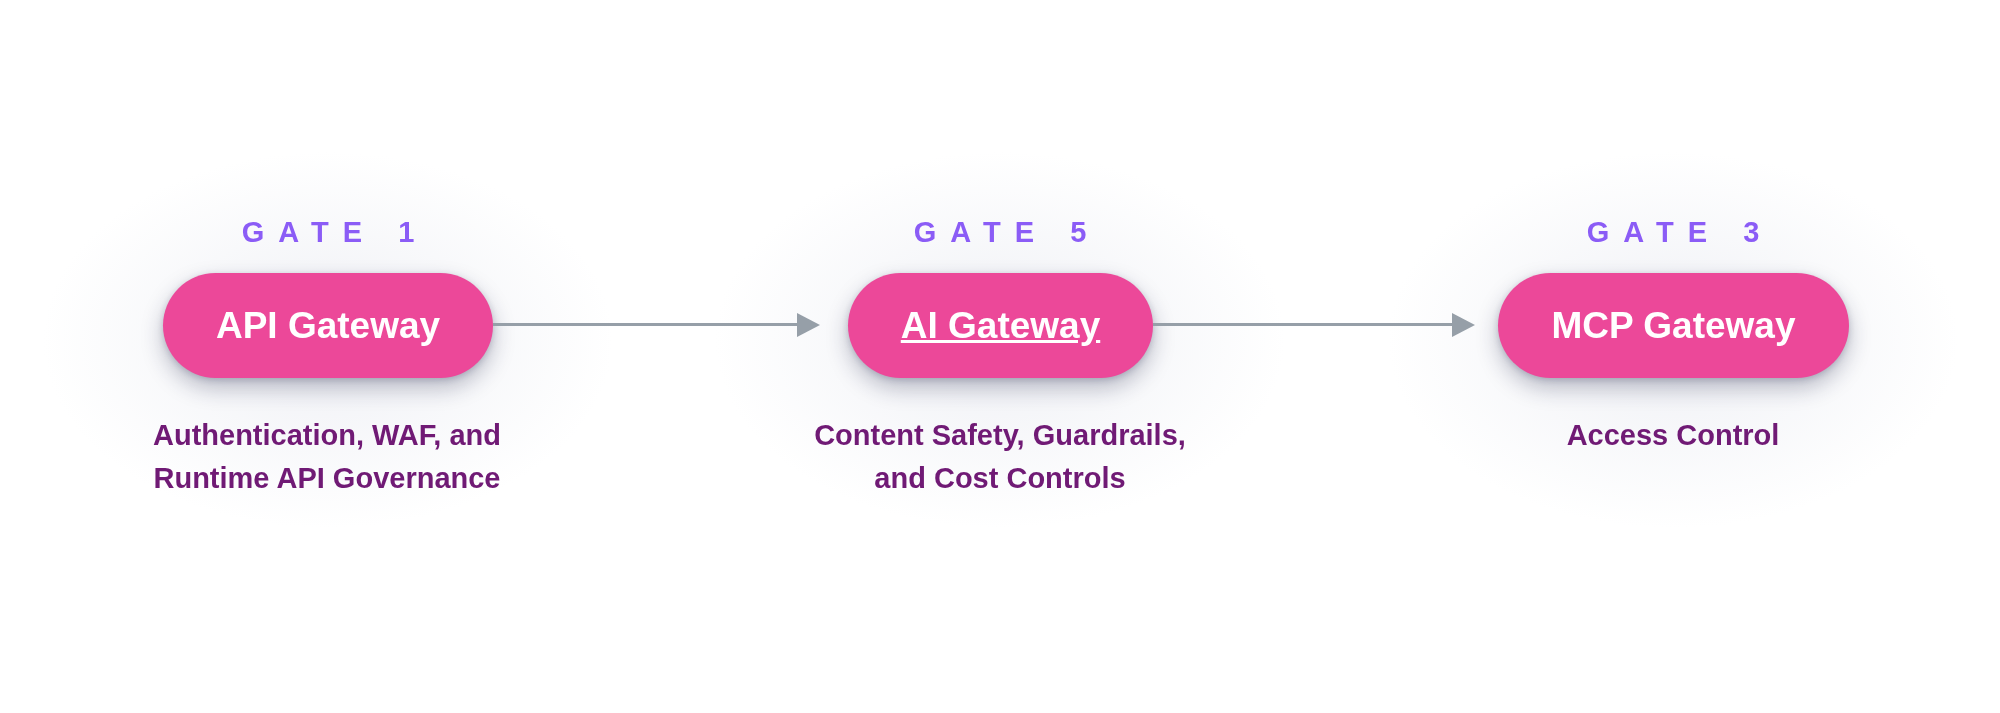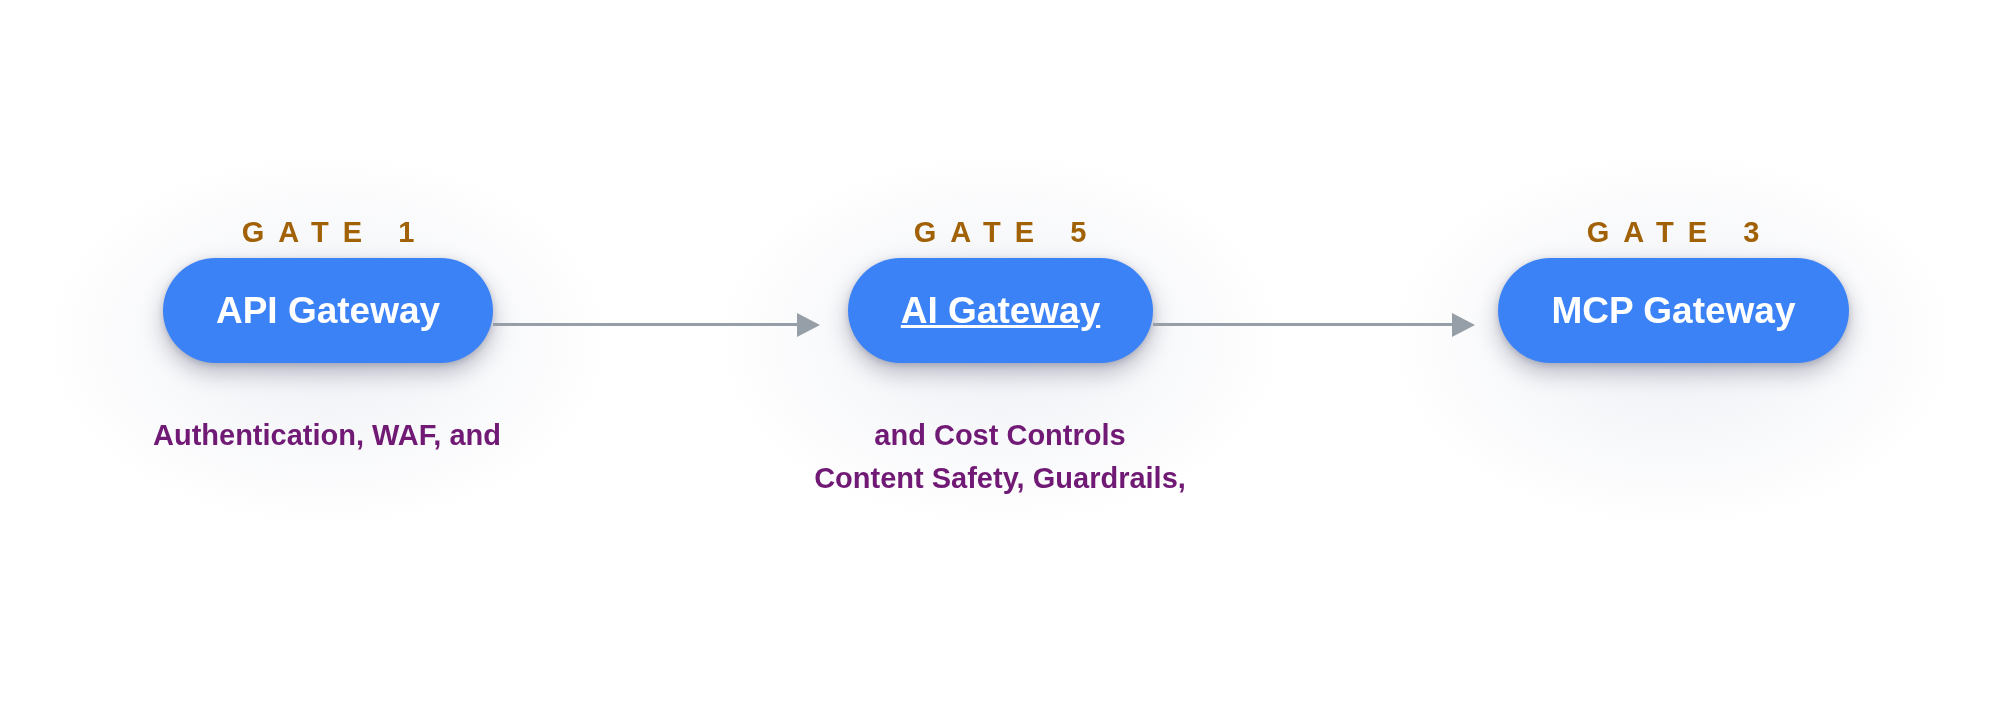--- a/index.html
+++ b/index.html
@@ -8,27 +8,27 @@
     background: #ffffff;
     font-family: "Liberation Sans", "DejaVu Sans", sans-serif;
   }
   .glow {
     position: absolute; border-radius: 50%;
     background: radial-gradient(ellipse at center, rgba(225,227,236,0.55) 0%, rgba(235,237,243,0.35) 40%, rgba(255,255,255,0) 70%);
     pointer-events: none;
   }
   .gate-label {
     position: absolute; top: 214px; height: 36px; line-height: 36px;
-    font-size: 29px; font-weight: bold; color: #a16207;
+    font-size: 29px; font-weight: bold; color: #8b5cf6;
     letter-spacing: 14px; text-align: center; white-space: nowrap;
     transform: translateX(-50%);
   }
   .pill {
-    position: absolute; top: 258px; height: 105px;
-    background: #3b82f6; border-radius: 53px;
+    position: absolute; top: 273px; height: 105px;
+    background: #ec4899; border-radius: 53px;
     box-shadow: 0 10px 22px rgba(30,32,70,0.28), 0 2px 6px rgba(30,32,70,0.18);
     display: flex; align-items: center; justify-content: center;
     color: #ffffff; font-size: 37px; font-weight: bold; white-space: nowrap;
     cursor: pointer;
   }
   .desc {
     position: absolute; top: 414px; width: 460px;
     transform: translateX(-50%); text-align: center;
     font-size: 29px; font-weight: bold; line-height: 43px; color: #701a75;
   }
@@ -50,42 +50,44 @@
 <div class="glow" style="left:712px; top:150px; width:576px; height:380px;"></div>
 <div class="glow" style="left:1385px; top:150px; width:576px; height:380px;"></div>
 
 <div>
 
   <div>
     <div class="gate-label" style="left:335px;">GATE 1</div>
     <div class="pill" style="left:163px; width:330px;">API Gateway</div>
     <div class="desc" style="left:327px;">
       <div>Authentication, WAF, and</div>
+      <div>Runtime API Governance</div>
     </div>
   </div>
 
   <div class="connector" style="left:493px; width:327px;">
     <div class="line" style="width:306px;"></div>
     <div class="head" style="left:304px;"></div>
   </div>
 
   <div>
     <div class="gate-label" style="left:1007px;">GATE 5</div>
     <div class="pill" style="left:848px; width:305px;text-decoration:underline;">AI Gateway</div>
     <div class="desc" style="left:1000px;">
+      <div>Content Safety, Guardrails,</div>
       <div>and Cost Controls</div>
-      <div>Content Safety, Guardrails,</div>
     </div>
   </div>
 
   <div class="connector" style="left:1153px; width:322px;">
     <div class="line" style="width:301px;"></div>
     <div class="head" style="left:299px;"></div>
   </div>
 
   <div>
     <div class="gate-label" style="left:1680px;text-align:right;">GATE 3</div>
     <div class="pill" style="left:1498px; width:351px;">MCP Gateway</div>
     <div class="desc" style="left:1673px;">
+      <div>Access Control</div>
     </div>
   </div>
 
 </div>
 
 </body></html>

